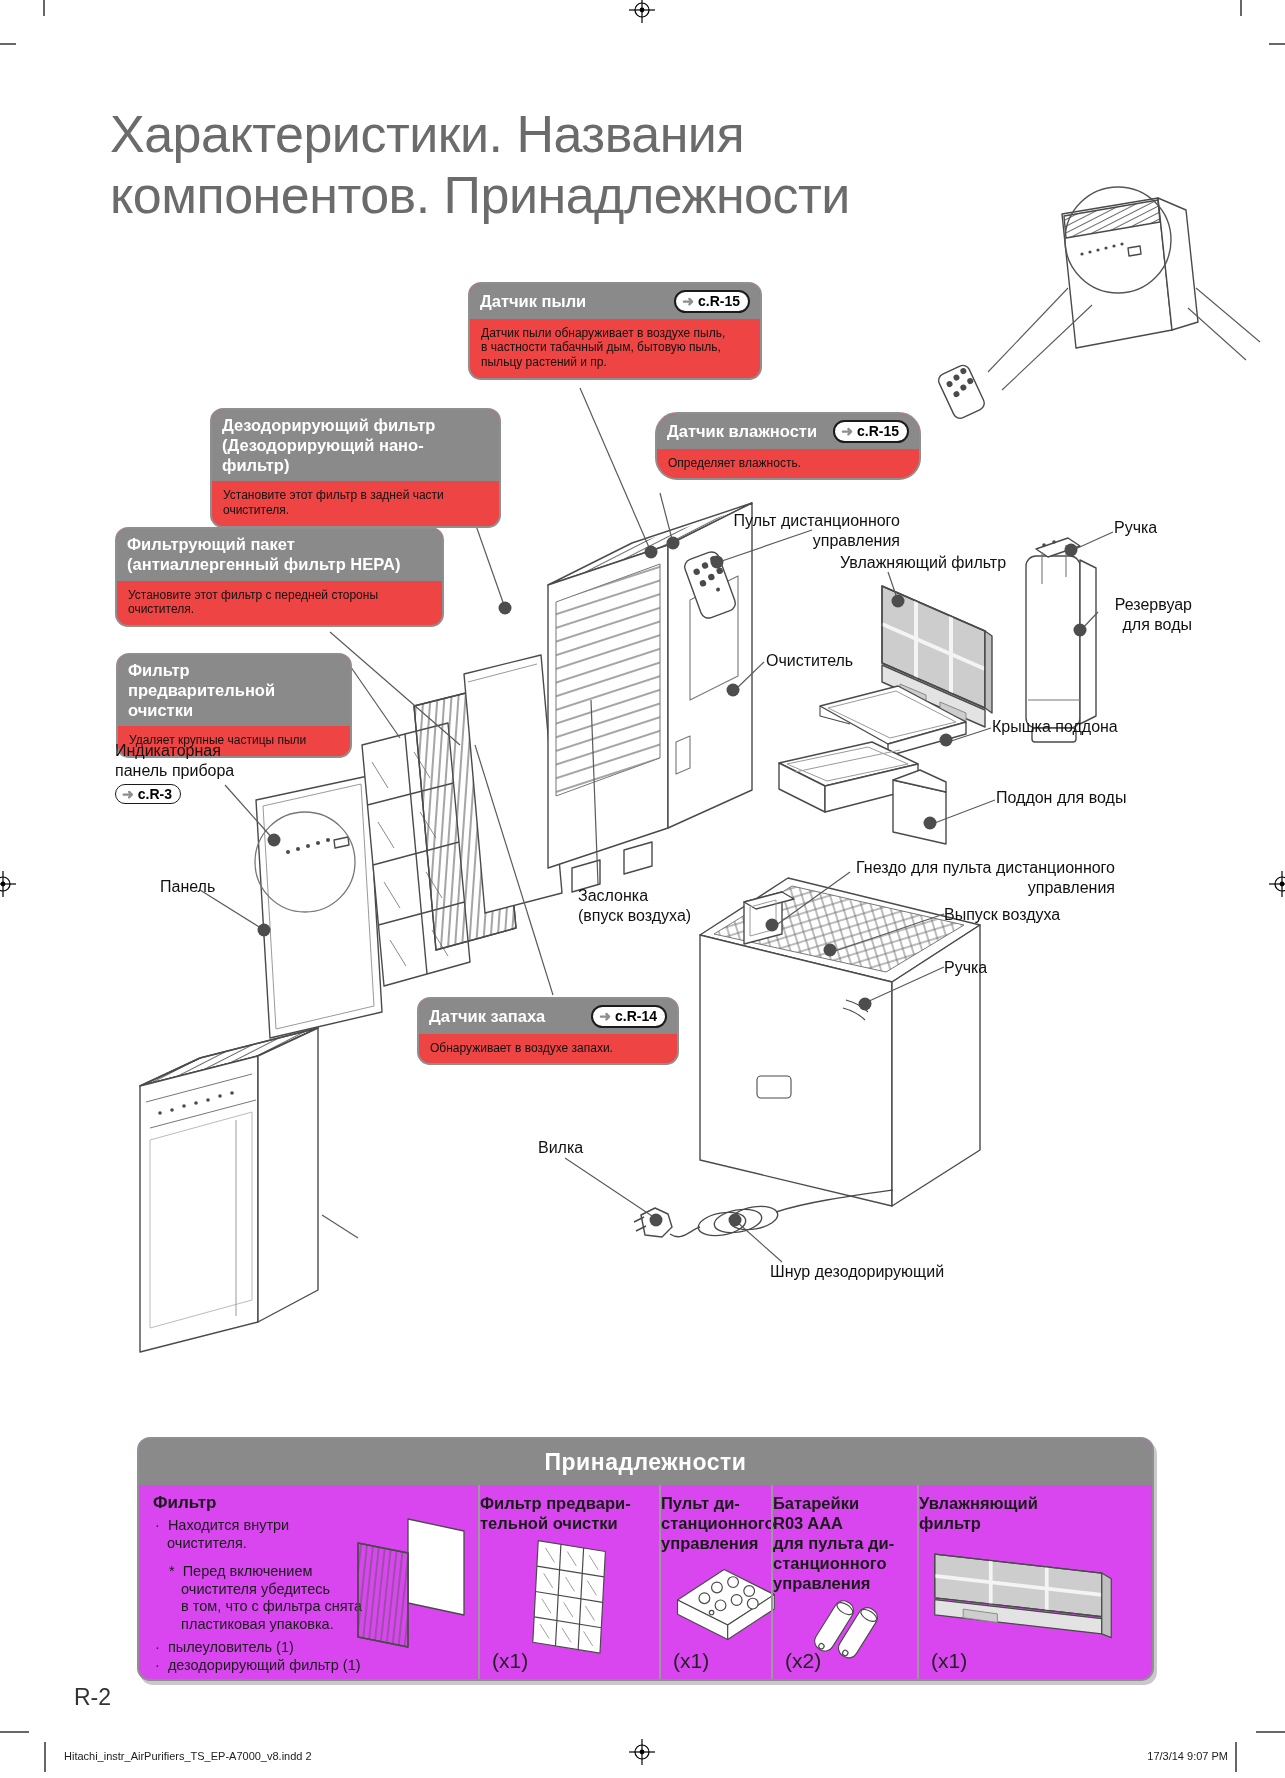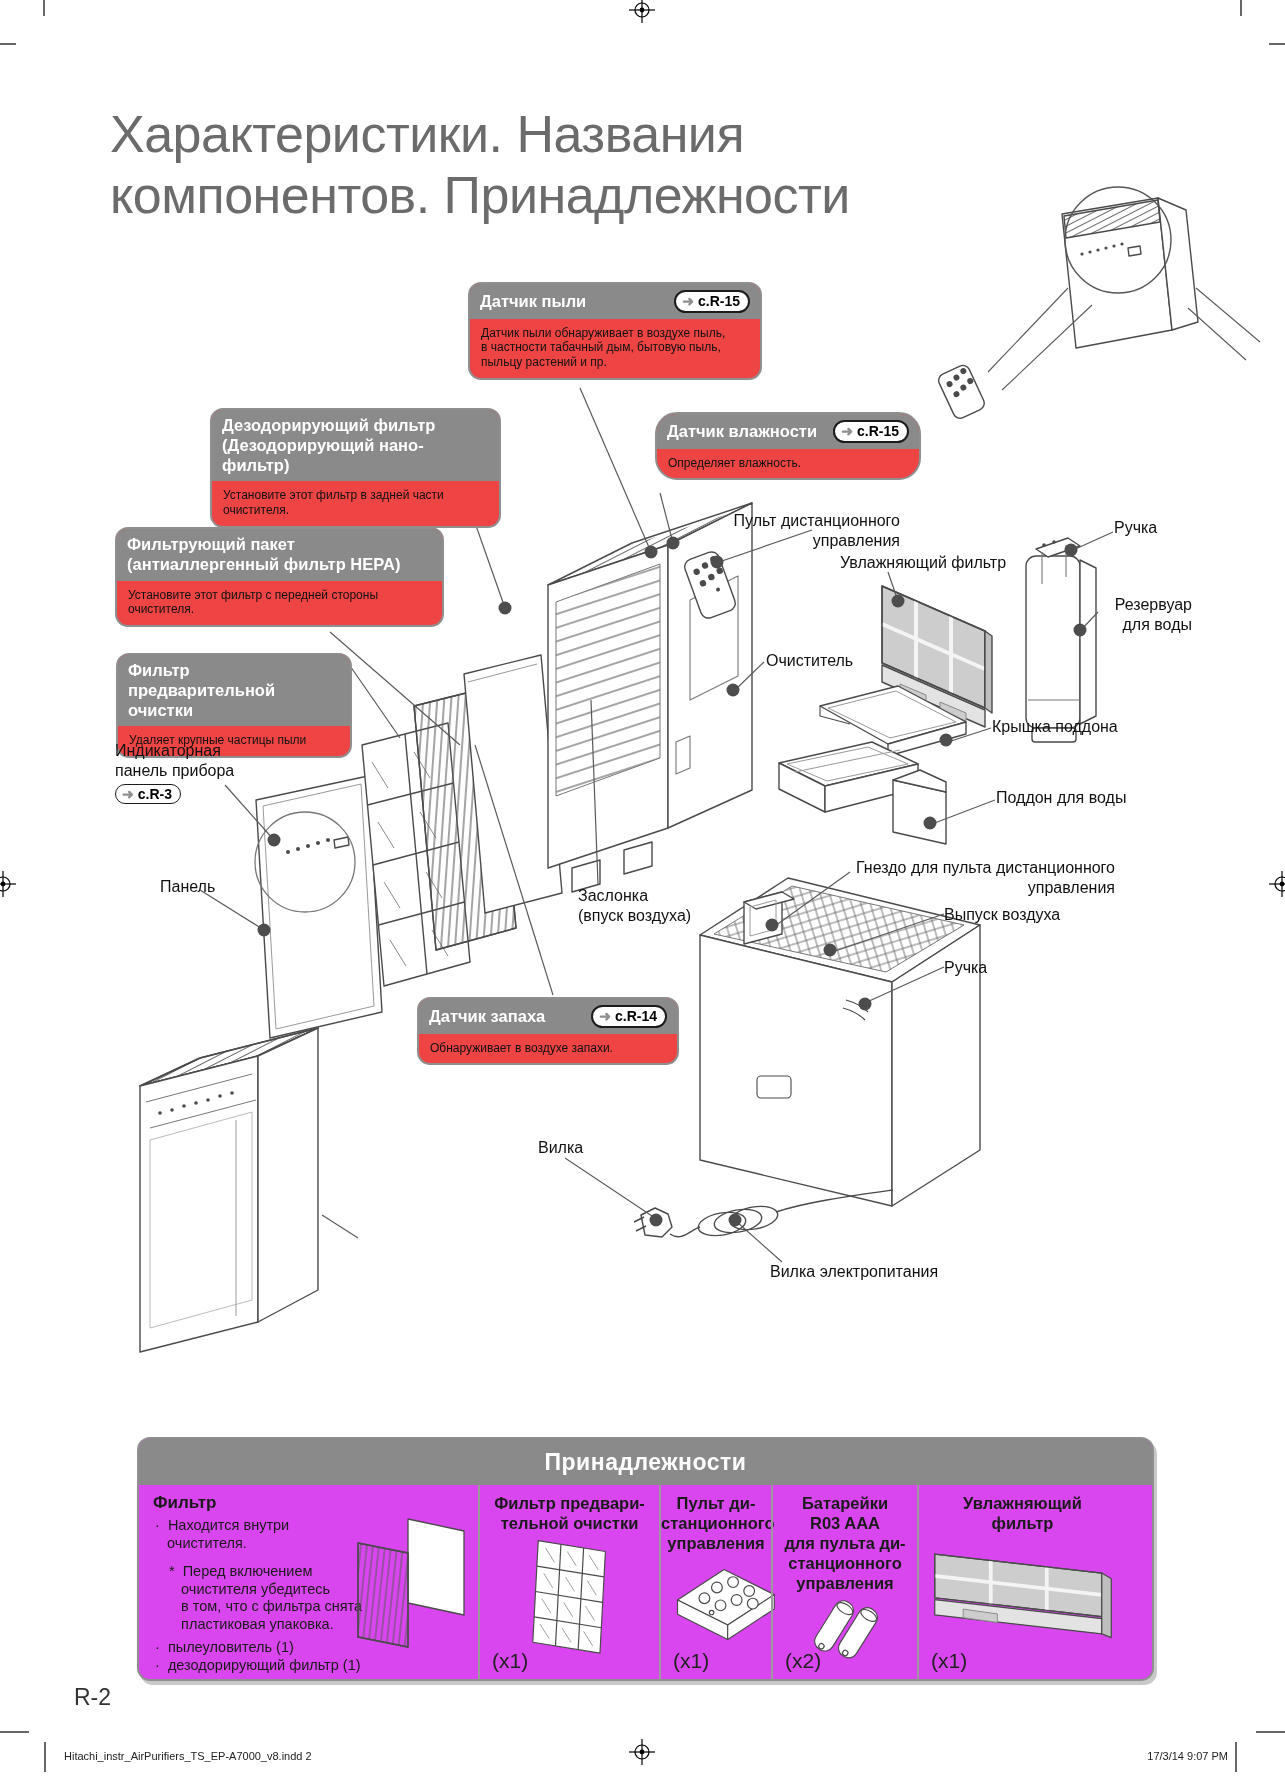--- a/index.html
+++ b/index.html
@@ -22,21 +22,21 @@
   .lbl{position:absolute;z-index:3;font-size:16px;line-height:20px;color:#111;white-space:pre-wrap;}
   .lbl.tr{text-align:right;}
   
   .acc{position:absolute;z-index:3;left:137px;top:1437px;width:1013px;border:2.5px solid #8f8f8f;
        border-radius:13px;background:#d946ef;box-shadow:3px 4px 0 #c9c9c9;overflow:hidden;}
   .acc-head{height:46px;line-height:46px;background:#8a8a8a;color:#fff;font-size:23px;font-weight:bold;
        text-align:center;letter-spacing:0.5px;}
   .acc-row{display:flex;height:194px;}
   .acc-col{position:relative;border-left:2px solid #9a9a9a;box-sizing:border-box;padding-top:8px;}
   .acc-col:first-child{border-left:none;}
-  .acc-col .hd{text-align:center;font-weight:bold;font-size:16.5px;line-height:20px;white-space:pre-wrap;}
+  .acc-col .hd{text-align:left;font-weight:bold;font-size:16.5px;line-height:20px;white-space:pre-wrap;}
   .acc-col .qty{position:absolute;left:12px;bottom:6px;font-size:21px;color:#222;}
   .acc-col svg{display:block;margin:4px auto 0 auto;}
   .c1-hd{position:absolute;left:14px;top:8px;font-weight:bold;font-size:17px;}
   .c1-t{position:absolute;font-size:14.5px;line-height:17.5px;white-space:pre-wrap;}
   .c1-svg{position:absolute;right:6px;top:26px;}
   .foot{position:absolute;z-index:3;font-size:11px;color:#222;}
   .pageno{position:absolute;z-index:3;left:74px;top:1684px;font-size:23px;color:#333;}
 </style>
 </head>
 <body>
@@ -386,21 +386,21 @@
 <div class="lbl" style="left:992px;top:717px;">Крышка поддона</div>
 <div class="lbl" style="left:996px;top:788px;">Поддон для воды</div>
 <div class="lbl tr" style="left:851px;top:858px;width:264px;">Гнездо для пульта дистанционного
 управления</div>
 <div class="lbl" style="left:944px;top:905px;">Выпуск воздуха</div>
 <div class="lbl" style="left:944px;top:958px;">Ручка</div>
 <div class="lbl" style="left:578px;top:886px;">Заслонка
 (впуск воздуха)</div>
 <div class="lbl" style="left:160px;top:877px;">Панель</div>
 <div class="lbl" style="left:538px;top:1138px;">Вилка</div>
-<div class="lbl" style="left:770px;top:1262px;">Вилка электропитания</div>
+<div class="lbl" style="left:770px;top:1262px;">Шнур дезодорирующий</div>
 
 <div class="acc">
   <div class="acc-head">Принадлежности</div>
   <div class="acc-row">
     <div class="acc-col" style="width:339px;">
       <div class="c1-hd">Фильтр</div>
       <div class="c1-t" style="left:16px;top:32px;">·  Находится внутри
    очистителя.</div>
       <div class="c1-t" style="left:30px;top:78px;">*  Перед включением
    очистителя убедитесь

